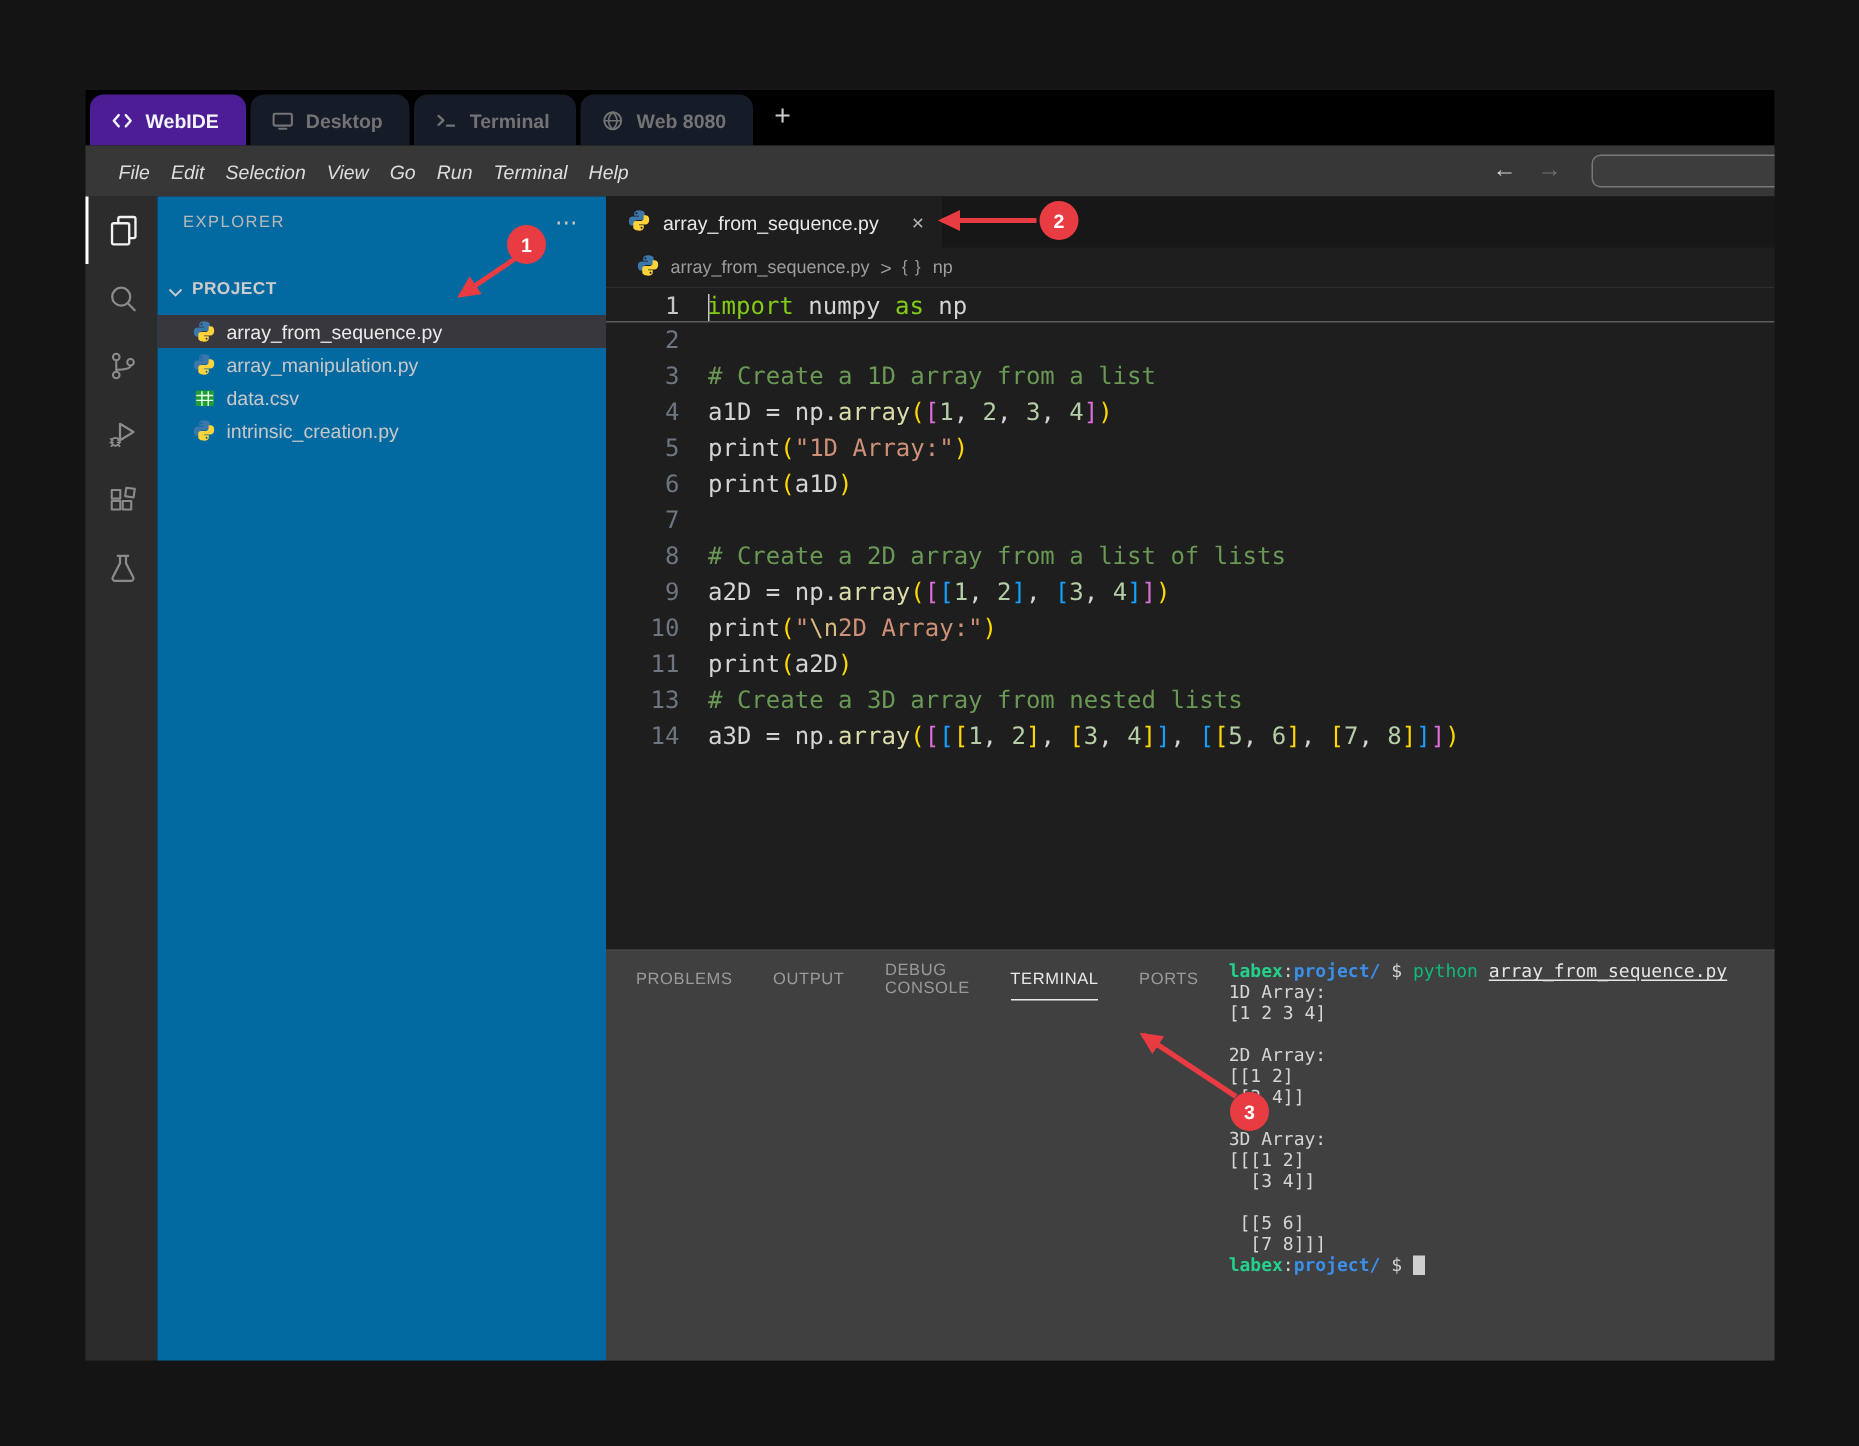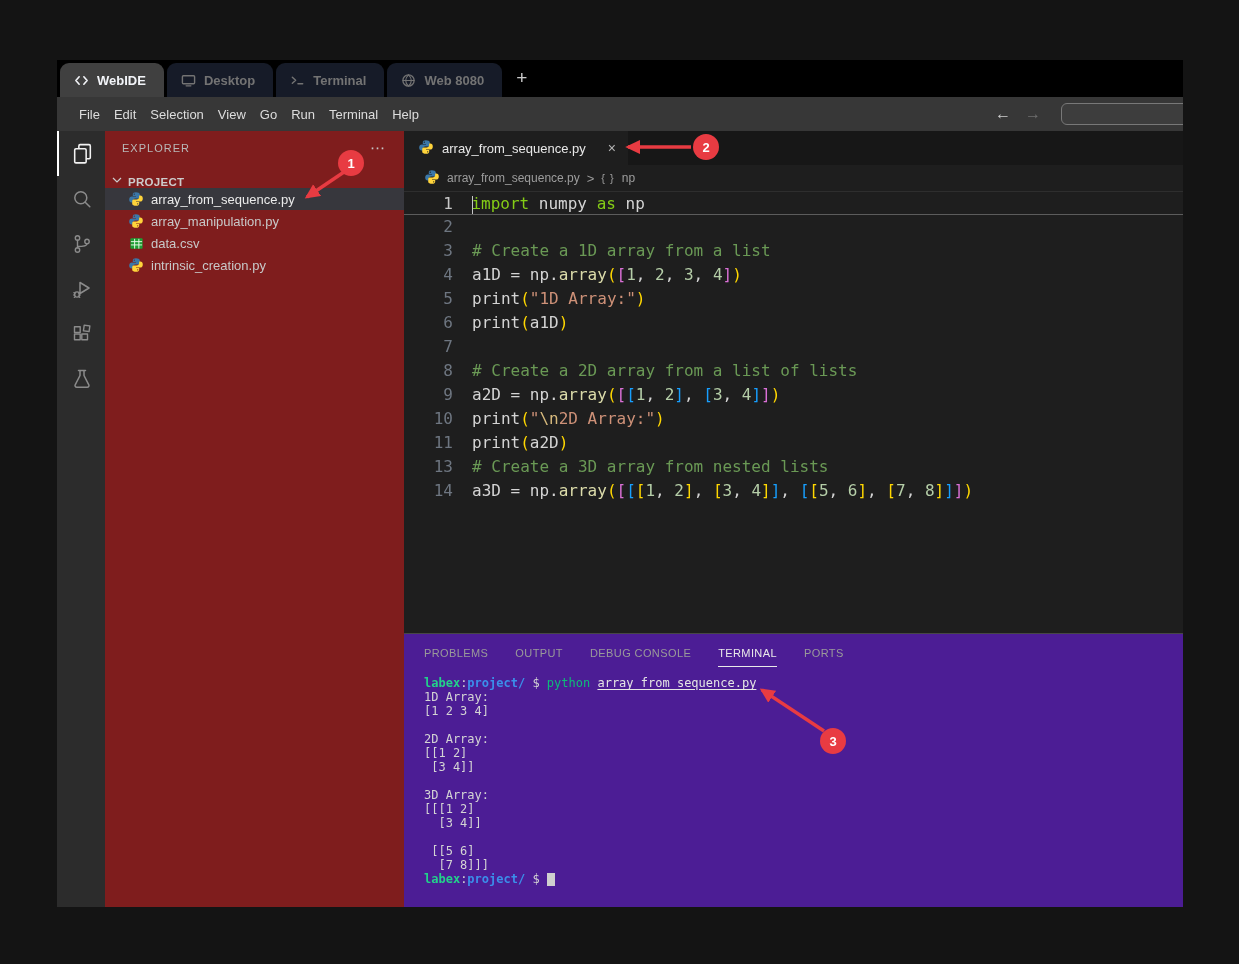--- a/index.html
+++ b/index.html
@@ -8,21 +8,21 @@
   .stage { position:relative; width:1239px; height:964px; background:#141414; }
 
   
   .window { position:absolute; left:57px; top:60px; width:1126px; height:847px;
             display:flex; flex-direction:column; background:#1e1e1e; }
 
   
   .btabs { height:37px; background:#000; display:flex; align-items:flex-end; flex:0 0 37px; }
   .btab { height:34px; margin-left:3px; padding:0 18px 0 14px; display:flex; align-items:center; gap:8px;
           border-radius:9px 9px 0 0; background:#161b28; color:#737373; font-size:13px; font-weight:700; }
-  .btab.active { background:#404040; color:#f2f4f8; }
+  .btab.active { background:#4c1d95; color:#f2f4f8; }
   .btab .ticon { display:flex; align-items:center; }
   .newtab { color:#c9c9c9; font-size:19px; margin-left:14px; padding-bottom:8px; cursor:default; }
 
   
   .menubar { height:34px; background:#373737; display:flex; align-items:center; flex:0 0 34px;
              padding-left:15px; overflow:hidden; }
   .menu-item { color:#dddddd; font-size:13px; padding:4px 7px; border-radius:4px; }
   .mb-right { margin-left:auto; display:flex; align-items:center; gap:10px; }
   .nav-arrow { font-size:16px; color:#cfcfcf; padding:0 2px; }
   .nav-arrow.fwd { color:#6f6f6f; }
@@ -30,26 +30,26 @@
                background:#3d3d3d; margin-left:8px; margin-right:-10px; color:#ddd; font-size:12px; padding:0 8px; outline:none; }
 
   
   .ide-body { flex:1; display:flex; min-height:0; }
 
   .activitybar { width:48px; background:#2c2c2c; flex:0 0 48px; display:flex; flex-direction:column; }
   .ab-item { height:45px; display:flex; align-items:center; justify-content:center;
              color:#8b8b8b; border-left:2px solid transparent; }
   .ab-item.active { color:#f3f3f3; border-left:2px solid #ffffff; }
 
-  .sidebar { width:299px; background:#7f1d1d; flex:0 0 299px; display:flex; flex-direction:column; }
+  .sidebar { width:299px; background:#0369a1; flex:0 0 299px; display:flex; flex-direction:column; }
   .sb-header { height:34px; display:flex; align-items:center; padding:0 18px 0 17px;
                color:#b9b9b9; font-size:11px; letter-spacing:1px; }
   .sb-more { margin-left:auto; color:#c7c7c7; font-size:15px; letter-spacing:1px; }
-  .sb-section { height:23px; display:flex; align-items:flex-end; gap:3px; padding-left:4px;
-                color:#cccccc; font-size:11.5px; font-weight:700; letter-spacing:.3px; }
+  .sb-section { height:23px; display:flex; align-items:flex-start; gap:3px; padding-left:4px;
+                color:#cccccc; font-size:11.5px; font-weight:700; letter-spacing:.3px;margin-top:22px; }
   .file-row { height:22px; display:flex; align-items:center; gap:7px; padding-left:23px;
               color:#c8c8c8; font-size:13px; }
   .file-row.selected { background:#37373d; color:#eaeaea; }
   .file-row .ficon { display:flex; width:16px; justify-content:center; }
 
   
   .main { flex:1; display:flex; flex-direction:column; min-width:0; background:#1e1e1e; }
   .etabs { height:34px; background:#171717; display:flex; flex:0 0 34px; }
   .etab { background:#1e1e1e; display:flex; align-items:center; gap:8px; padding:0 12px 0 14px;
           color:#e8e8e8; font-size:13px; min-width:208px; }
@@ -72,21 +72,21 @@
   .tok-fn  { color:#dcdcaa; }
   .tok-num { color:#b5cea8; }
   .tok-str { color:#ce9178; }
   .tok-esc { color:#d7ba7d; }
   .tok-com { color:#6a9955; }
   .tok-b1  { color:#ffd700; }
   .tok-b2  { color:#da70d6; }
   .tok-b3  { color:#179fff; }
 
   
-  .panel { flex:0 0 274px; border-top:1px solid #474747; display:flex; flex-direction:column; background:#4c1d95; }
+  .panel { flex:0 0 274px; border-top:1px solid #474747; display:flex; flex-direction:row; background:#404040; }
   .ptabs { height:36px; display:flex; align-items:center; gap:27px; padding-left:20px; flex:0 0 36px; }
   .ptab { color:#9a9a9a; font-size:11px; letter-spacing:.4px; padding:9px 0 7px 0; border-bottom:1px solid transparent; }
   .ptab.active { color:#e9e9e9; border-bottom:1px solid #e9e9e9; }
   .terminal { flex:1; padding:6px 0 0 20px; font-family:"DejaVu Sans Mono", monospace;
               font-size:12px; line-height:14px; color:#d4d4d4; white-space:pre; overflow:hidden; }
   .term-line { height:14px; }
   .tg  { color:#23d18b; font-weight:700; }
   .tb  { color:#3b8eea; font-weight:700; }
   .tp  { color:#d4d4d4; }
   .tpy { color:#0dbc79; }
@@ -135,21 +135,21 @@
               <circle cx="8" cy="8" r="6" fill="none" stroke="currentColor" stroke-linecap="round" stroke-linejoin="round" stroke-width="1.4"></circle>
               <path d="M2 8h12M8 2c-4 3.6-4 8.4 0 12M8 2c4 3.6 4 8.4 0 12" fill="none" stroke="currentColor" stroke-linecap="round" stroke-linejoin="round" stroke-width="1.2"></path>
             </svg>
           </span>
           <span>Web 8080</span>
         </div>
         <span class="newtab">+</span>
     </div>
 
     <div class="menubar">
-      <span style="display:flex;">
+      <span style="display:flex;font-style:italic;">
           <span class="menu-item">File</span>
           <span class="menu-item">Edit</span>
           <span class="menu-item">Selection</span>
           <span class="menu-item">View</span>
           <span class="menu-item">Go</span>
           <span class="menu-item">Run</span>
           <span class="menu-item">Terminal</span>
           <span class="menu-item">Help</span>
         </span>
       <span class="mb-right">

